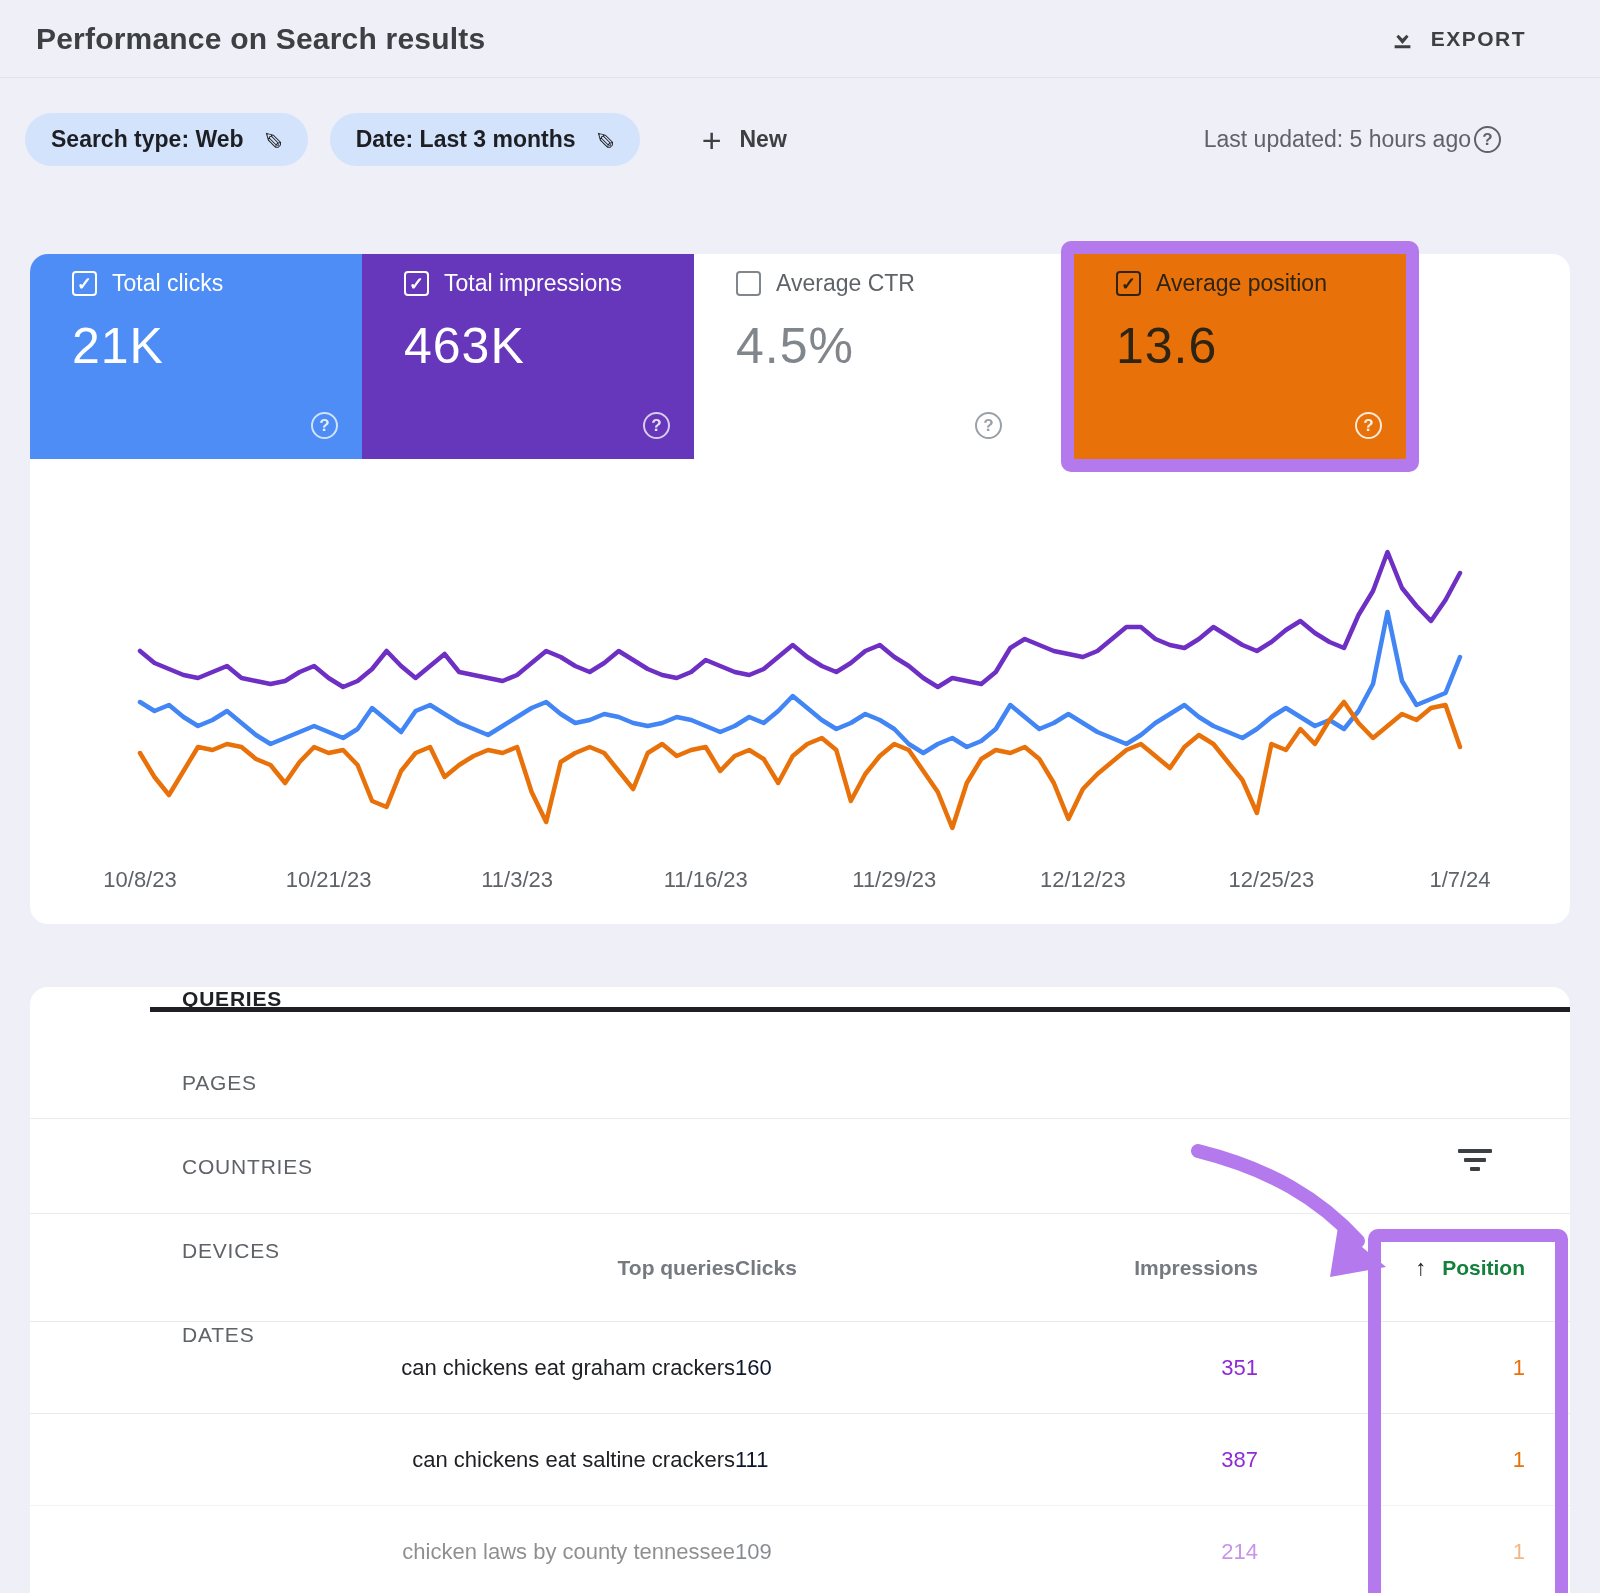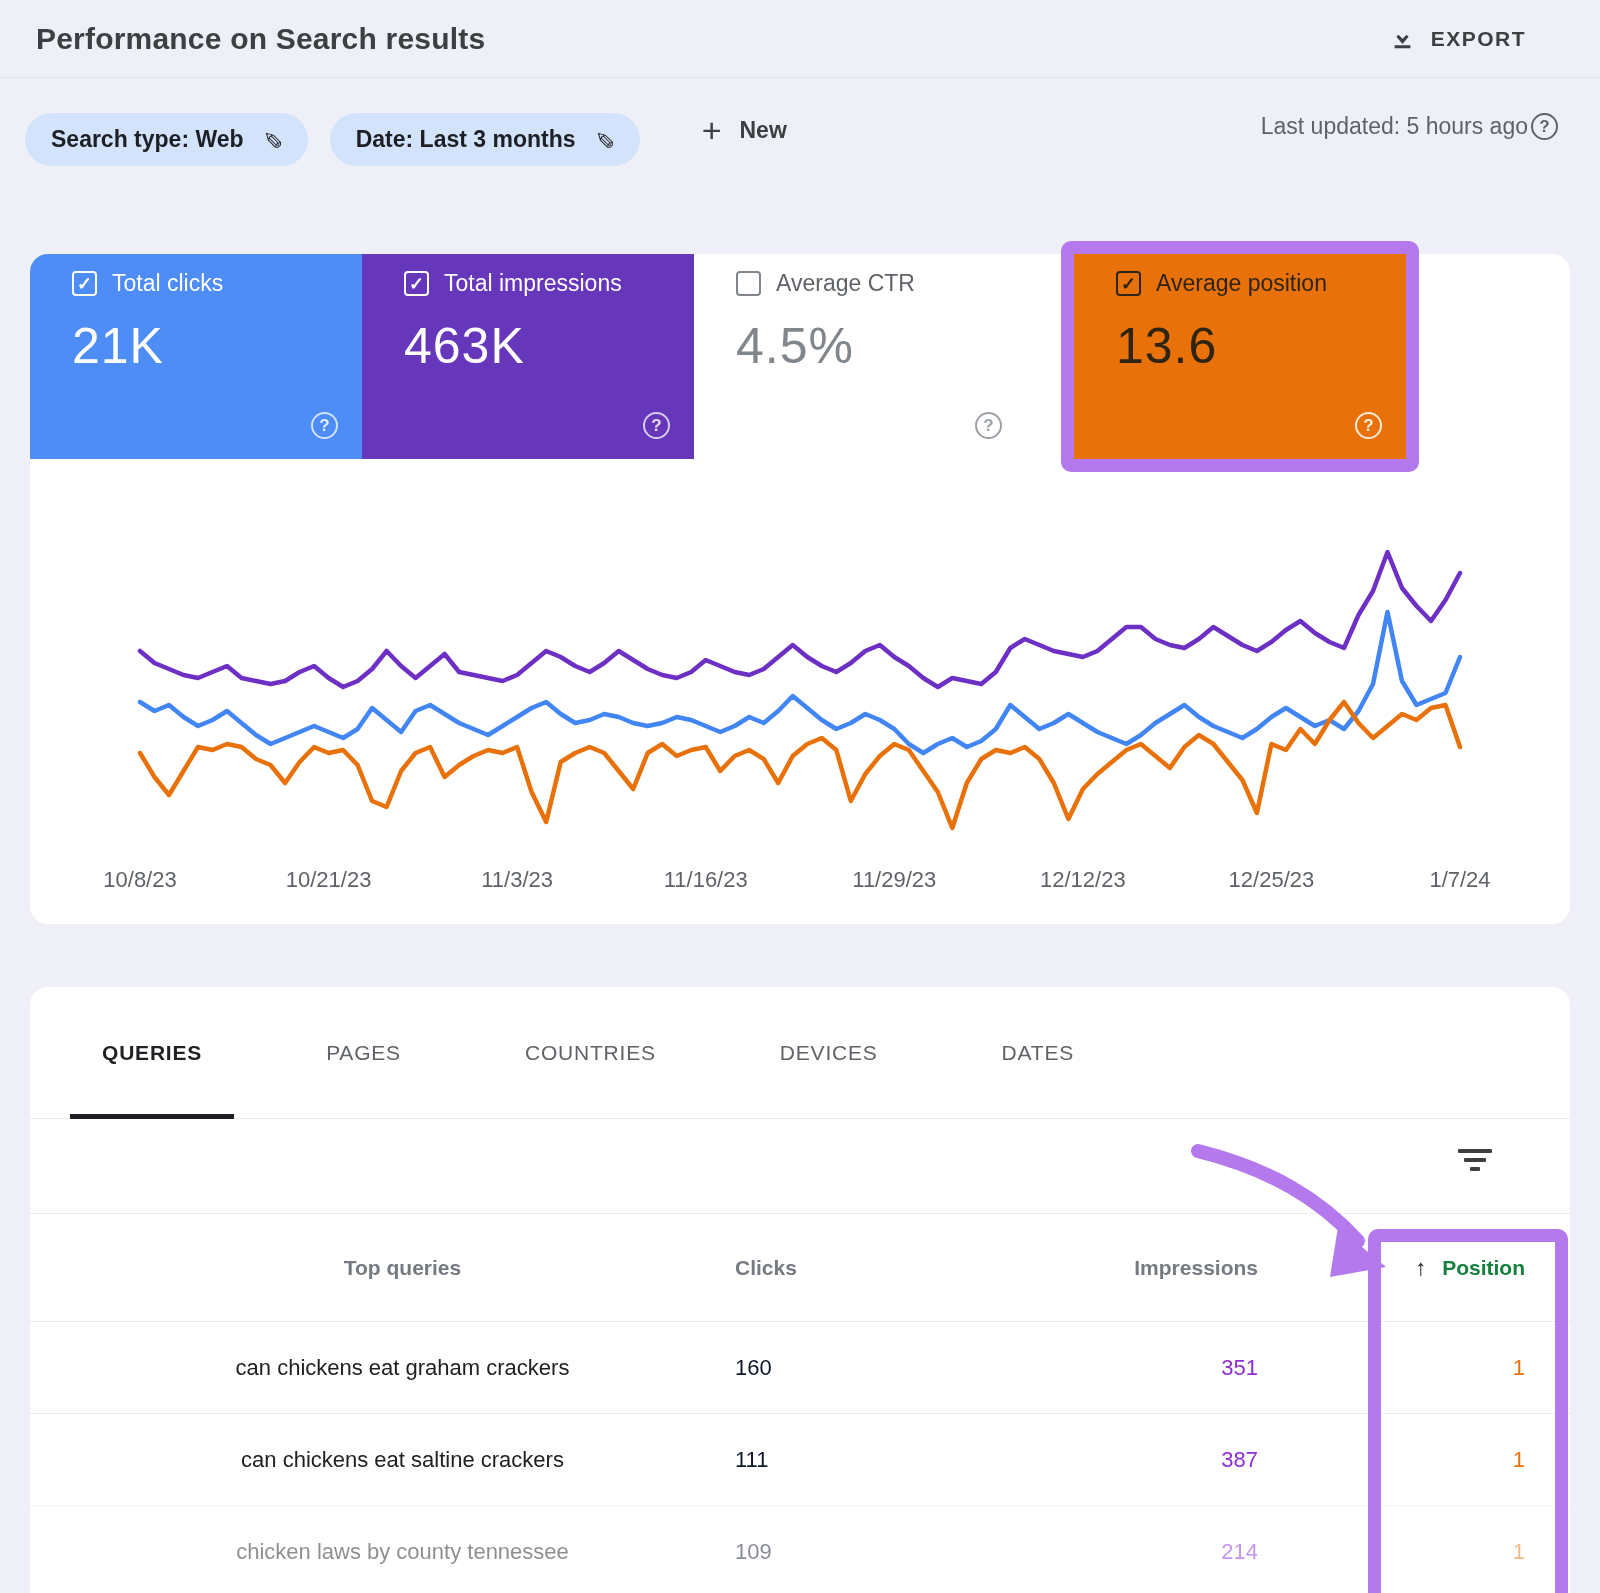--- a/index.html
+++ b/index.html
@@ -15,21 +15,21 @@
   .titlebar{
     height:78px; display:flex; align-items:center; justify-content:space-between;
     padding:0 74px 0 36px; border-bottom:1px solid #e2e2ec;
   }
   .page-title{ font-size:30px; font-weight:700; color:#3c4043; letter-spacing:.2px;}
   .export-btn{ display:flex; align-items:center; gap:15px; cursor:pointer; }
   .export-btn svg{ display:block; }
   .export-label{ font-size:21px; font-weight:700; letter-spacing:1.5px; color:#3c4043; }
 
   
-  .filter-row{ display:flex; align-items:flex-start; padding:35px 42px 0 25px; }
+  .filter-row{ display:flex; align-items:center; padding:35px 99px 0 25px; }
   .chip{
     height:53px; background:#d4e3fc; border-radius:27px; display:flex; align-items:center;
     padding:0 26px; margin-right:22px; cursor:pointer;
   }
   .chip-label{ font-size:23px; font-weight:700; color:#1d1f24; }
   .pencil-icon{ margin-left:18px; font-size:24px; color:#1d1f24; transform:rotate(90deg) scaleX(-1); display:inline-block;}
   .new-btn{ display:flex; align-items:center; gap:18px; margin-left:40px; cursor:pointer;}
   .plus-icon{ font-size:34px; font-weight:400; color:#3c4043; line-height:1;}
   .new-label{ font-size:23px; font-weight:700; color:#3c4043;}
   .last-updated{ margin-left:auto; display:flex; align-items:center; gap:3px; color:#5f6368; font-size:23px;}
@@ -76,41 +76,42 @@
     position:absolute; top:16px; transform:translateX(-50%);
     font-size:22px; color:#5f6368; white-space:nowrap;
   }
 
   
   .table-card{
     margin:63px 30px 0 30px; background:#fff; border-radius:18px 18px 0 0;
     position:relative; height:620px;
   }
   .tabs{
-    height:132px; display:flex; align-items:stretch; padding-left:40px; gap:60px;
+    height:132px; display:flex; align-items:stretch; padding-left:120px; gap:60px;
     border-bottom:1px solid #ebebf0;
+    flex-direction:column;
   }
   .tab{
     display:flex; align-items:center; padding:0 32px; font-size:21px; letter-spacing:.8px;
     color:#5f6368; cursor:pointer; position:relative; font-weight:400;
   }
   .tab.active{ color:#202124; font-weight:700; }
   .tab.active::after{
     content:""; position:absolute; left:0; right:0; bottom:-1px; height:5px; background:#1f2023;
   }
   .tfilter-row{ height:95px; position:relative; border-bottom:1px solid #ebebf0; }
   .filter-icon{ position:absolute; right:78px; top:30px; width:34px; cursor:pointer; }
   .filter-icon i{ display:block; height:4px; background:#3c4043; border-radius:1px; margin:0 auto 5px auto; }
   .filter-icon i:nth-child(1){ width:34px; }
   .filter-icon i:nth-child(2){ width:22px; }
   .filter-icon i:nth-child(3){ width:10px; }
 
   .trow{ display:flex; align-items:center; padding-left:40px; padding-right:45px; }
   .thead{ height:107px; }
-  .col-q{ flex:1; text-align:center; }
+  .col-q{ flex:1; text-align:right; }
   .col-clicks{ width:250px; }
   .col-impr{ width:273px; text-align:right; }
   .col-pos{ width:267px; text-align:right; }
   .thead .hlabel{ font-size:21px; font-weight:700; color:#757a80; }
   .thead .col-pos .hlabel{ color:#15803d; }
   .sort-arrow{ font-size:22px; color:#202124; margin-right:16px; font-weight:400;}
   .col-pos .sort-wrap{ display:inline-flex; align-items:center; cursor:pointer; }
 
   .data-row{ height:92px; border-top:1px solid #e8e8ee; cursor:pointer; }
   .data-row .col-q{ font-size:22px; color:#202124; }

